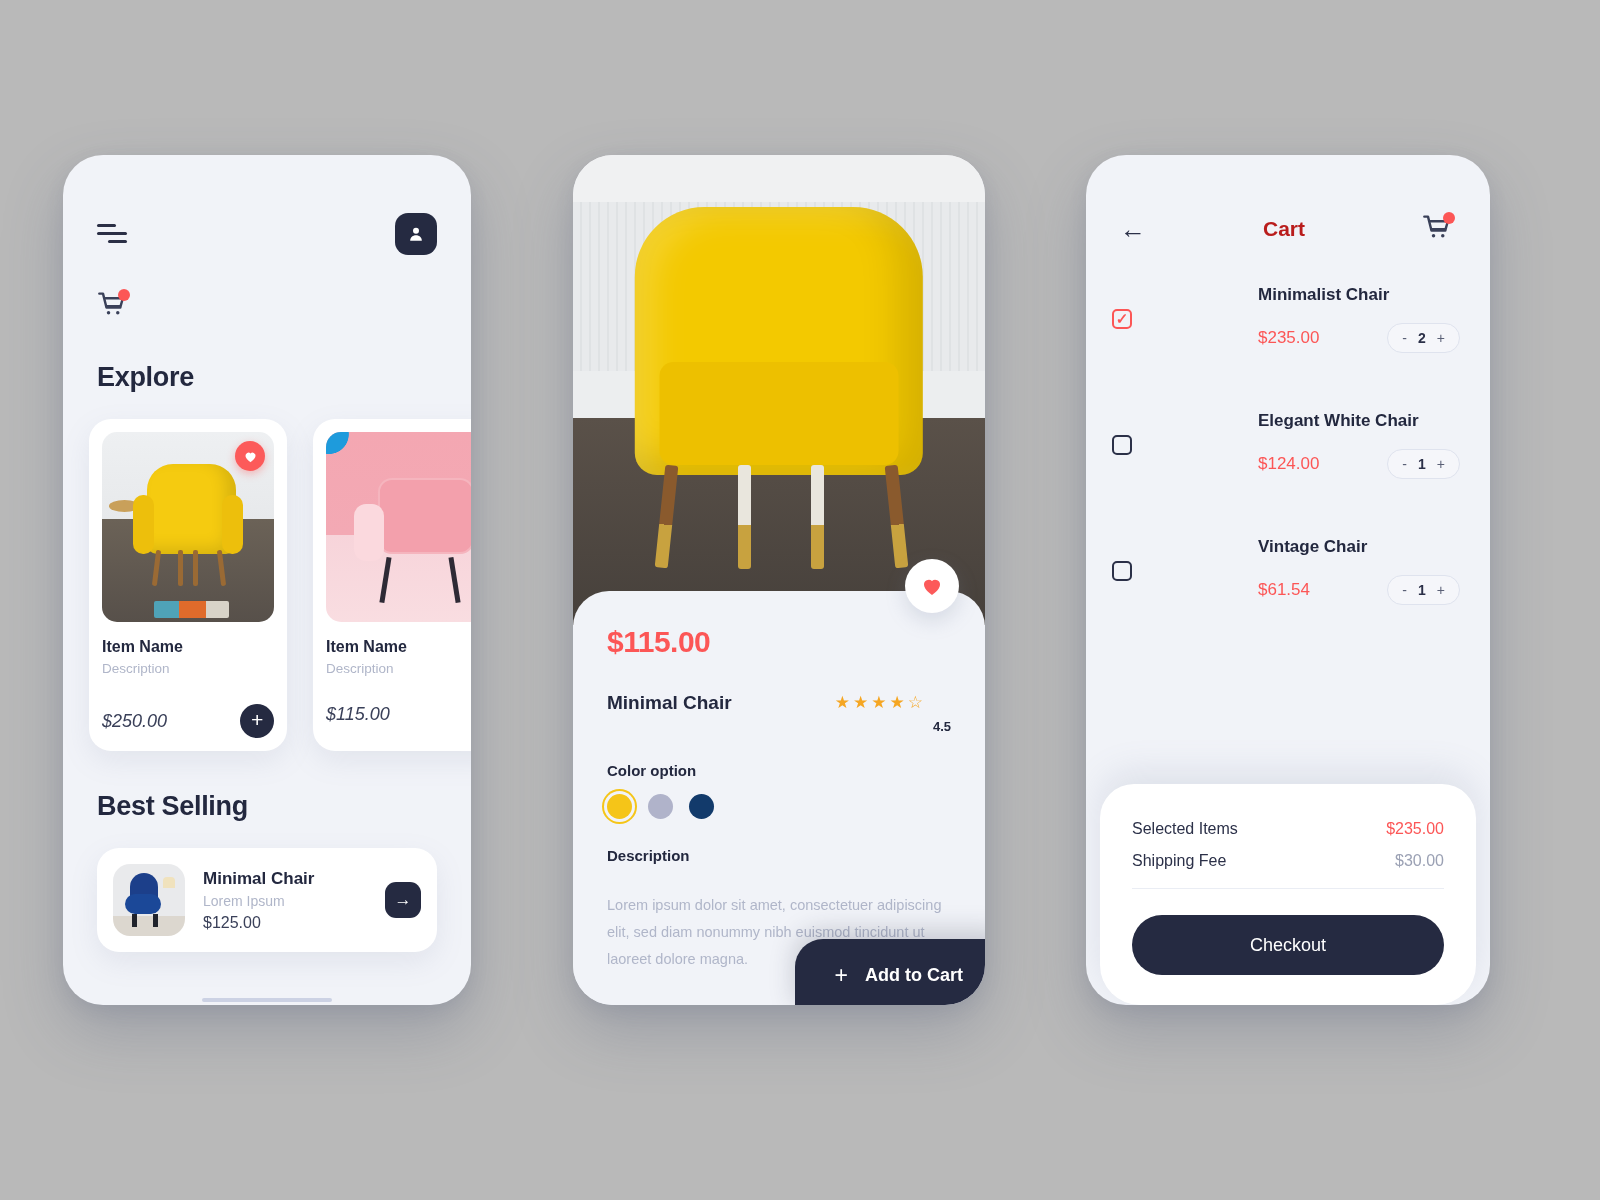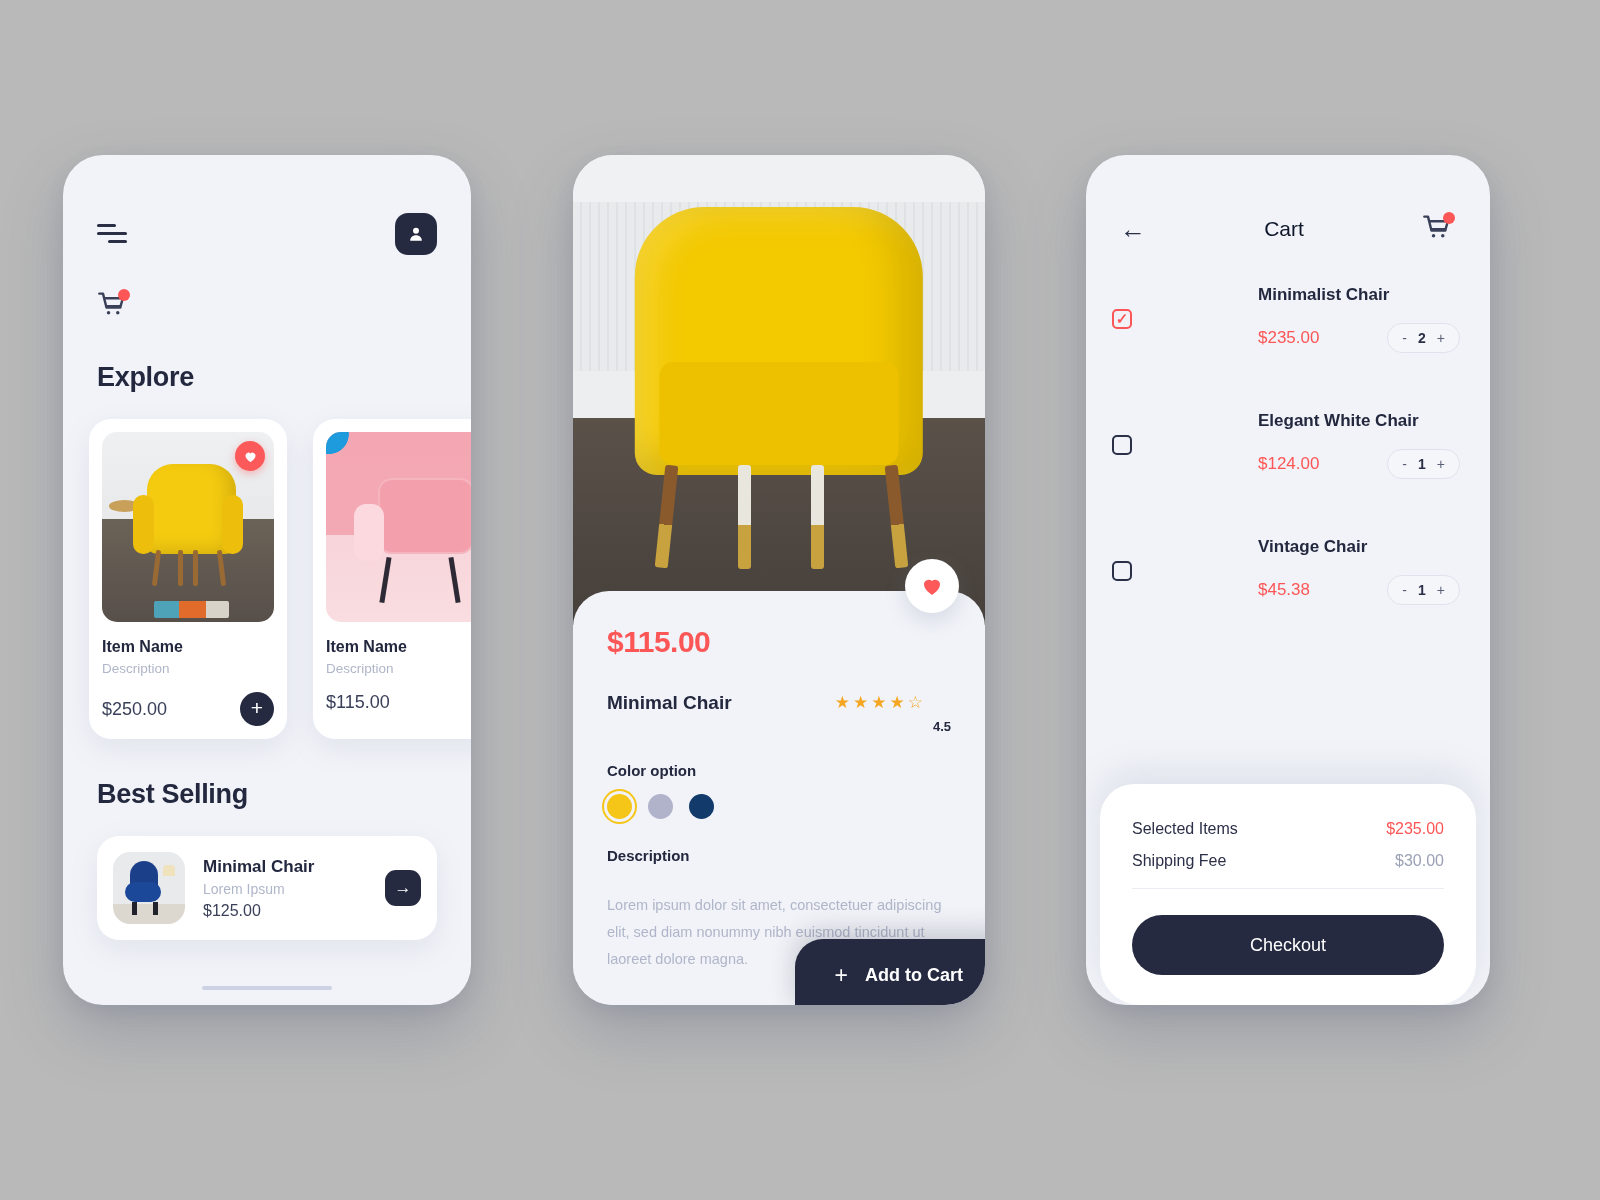--- a/index.html
+++ b/index.html
@@ -74,21 +74,21 @@
   }
   .pcard-img { position: relative; height: 190px; border-radius: 15px; overflow: hidden; }
   .heart-badge {
     position: absolute; right: 9px; top: 9px; width: 30px; height: 30px;
     border-radius: 50%; background: #fc5a5a; display: flex; align-items: center;
     justify-content: center; cursor: pointer; box-shadow: 0 3px 8px rgba(252,90,90,.4);
   }
   .heart-badge svg { width: 15px; height: 15px; fill: #fff; }
   .pc-name { font-size: 16px; font-weight: bold; color: #23283f; margin-top: 16px; }
   .pc-desc { font-size: 13.5px; color: #b0b6c9; margin-top: 5px; }
-  .pc-foot { display: flex; align-items: center; justify-content: space-between; margin-top: 16px; }
+  .pc-foot { display: flex; align-items: center; justify-content: space-between; margin-top: 28px; font-style: italic; }
   .pc-price { font-size: 18px; color: #3a4059; }
   .pc-add {
     width: 34px; height: 34px; border-radius: 50%; background: #252a41;
     color: #fff; font-size: 21px; line-height: 31px; text-align: center; cursor: pointer;
   }
 
   
   .ph { width: 100%; height: 100%; position: relative; overflow: hidden; }
   .ph-yellow { background: linear-gradient(#eef0f2 0%, #e7e9eb 46%, #6b6257 46%, #57504a 100%); }
   .ph-yellow .seat {
@@ -261,21 +261,21 @@
   }
   .add-cart .plus { color: #fff; font-size: 23px; font-weight: 300; }
   .add-cart .txt { color: #fff; font-size: 18px; font-weight: bold; }
 
   
   .cart-top {
     display: flex; align-items: center; justify-content: space-between;
     padding: 58px 34px 0 34px;
   }
   .back-arrow { font-size: 26px; color: #2b3048; cursor: pointer; line-height: 1; }
-  .cart-title { font-size: 21px; font-weight: normal; color: #0f172a; }
+  .cart-title { font-size: 21px; font-weight: bold; color: #b91c1c; }
   .cart-list { padding: 26px 30px 0 26px; }
   .cart-item { display: flex; align-items: center; gap: 15px; margin-bottom: 30px; }
   .chk {
     width: 20px; height: 20px; border-radius: 5px; flex: none; cursor: pointer;
     border: 2px solid #2b3048; display: flex; align-items: center; justify-content: center;
   }
   .chk.on { border-color: #fc5656; }
   .chk.on::after {
     content: "✓"; color: #fc5656; font-size: 15px; font-weight: bold; line-height: 1;
     margin-top: -2px;
@@ -544,21 +544,21 @@
         <span class="chk"></span>
         <span class="ci-thumb">
           <span class="ph ph-teal">
             <span class="backt"></span><span class="armt"></span><span class="stool"></span>
             
           </span>
         </span>
         <span class="ci-body">
           <span class="ci-name" style="display:block">Vintage Chair</span>
           <span class="ci-foot">
-            <span class="ci-price">$45.38</span>
+            <span class="ci-price">$61.54</span>
             <span class="stepper">
               <span>-</span>
               <span class="qty">1</span>
               <span>+</span>
             </span>
           </span>
         </span>
       </div>
 
     </div>

